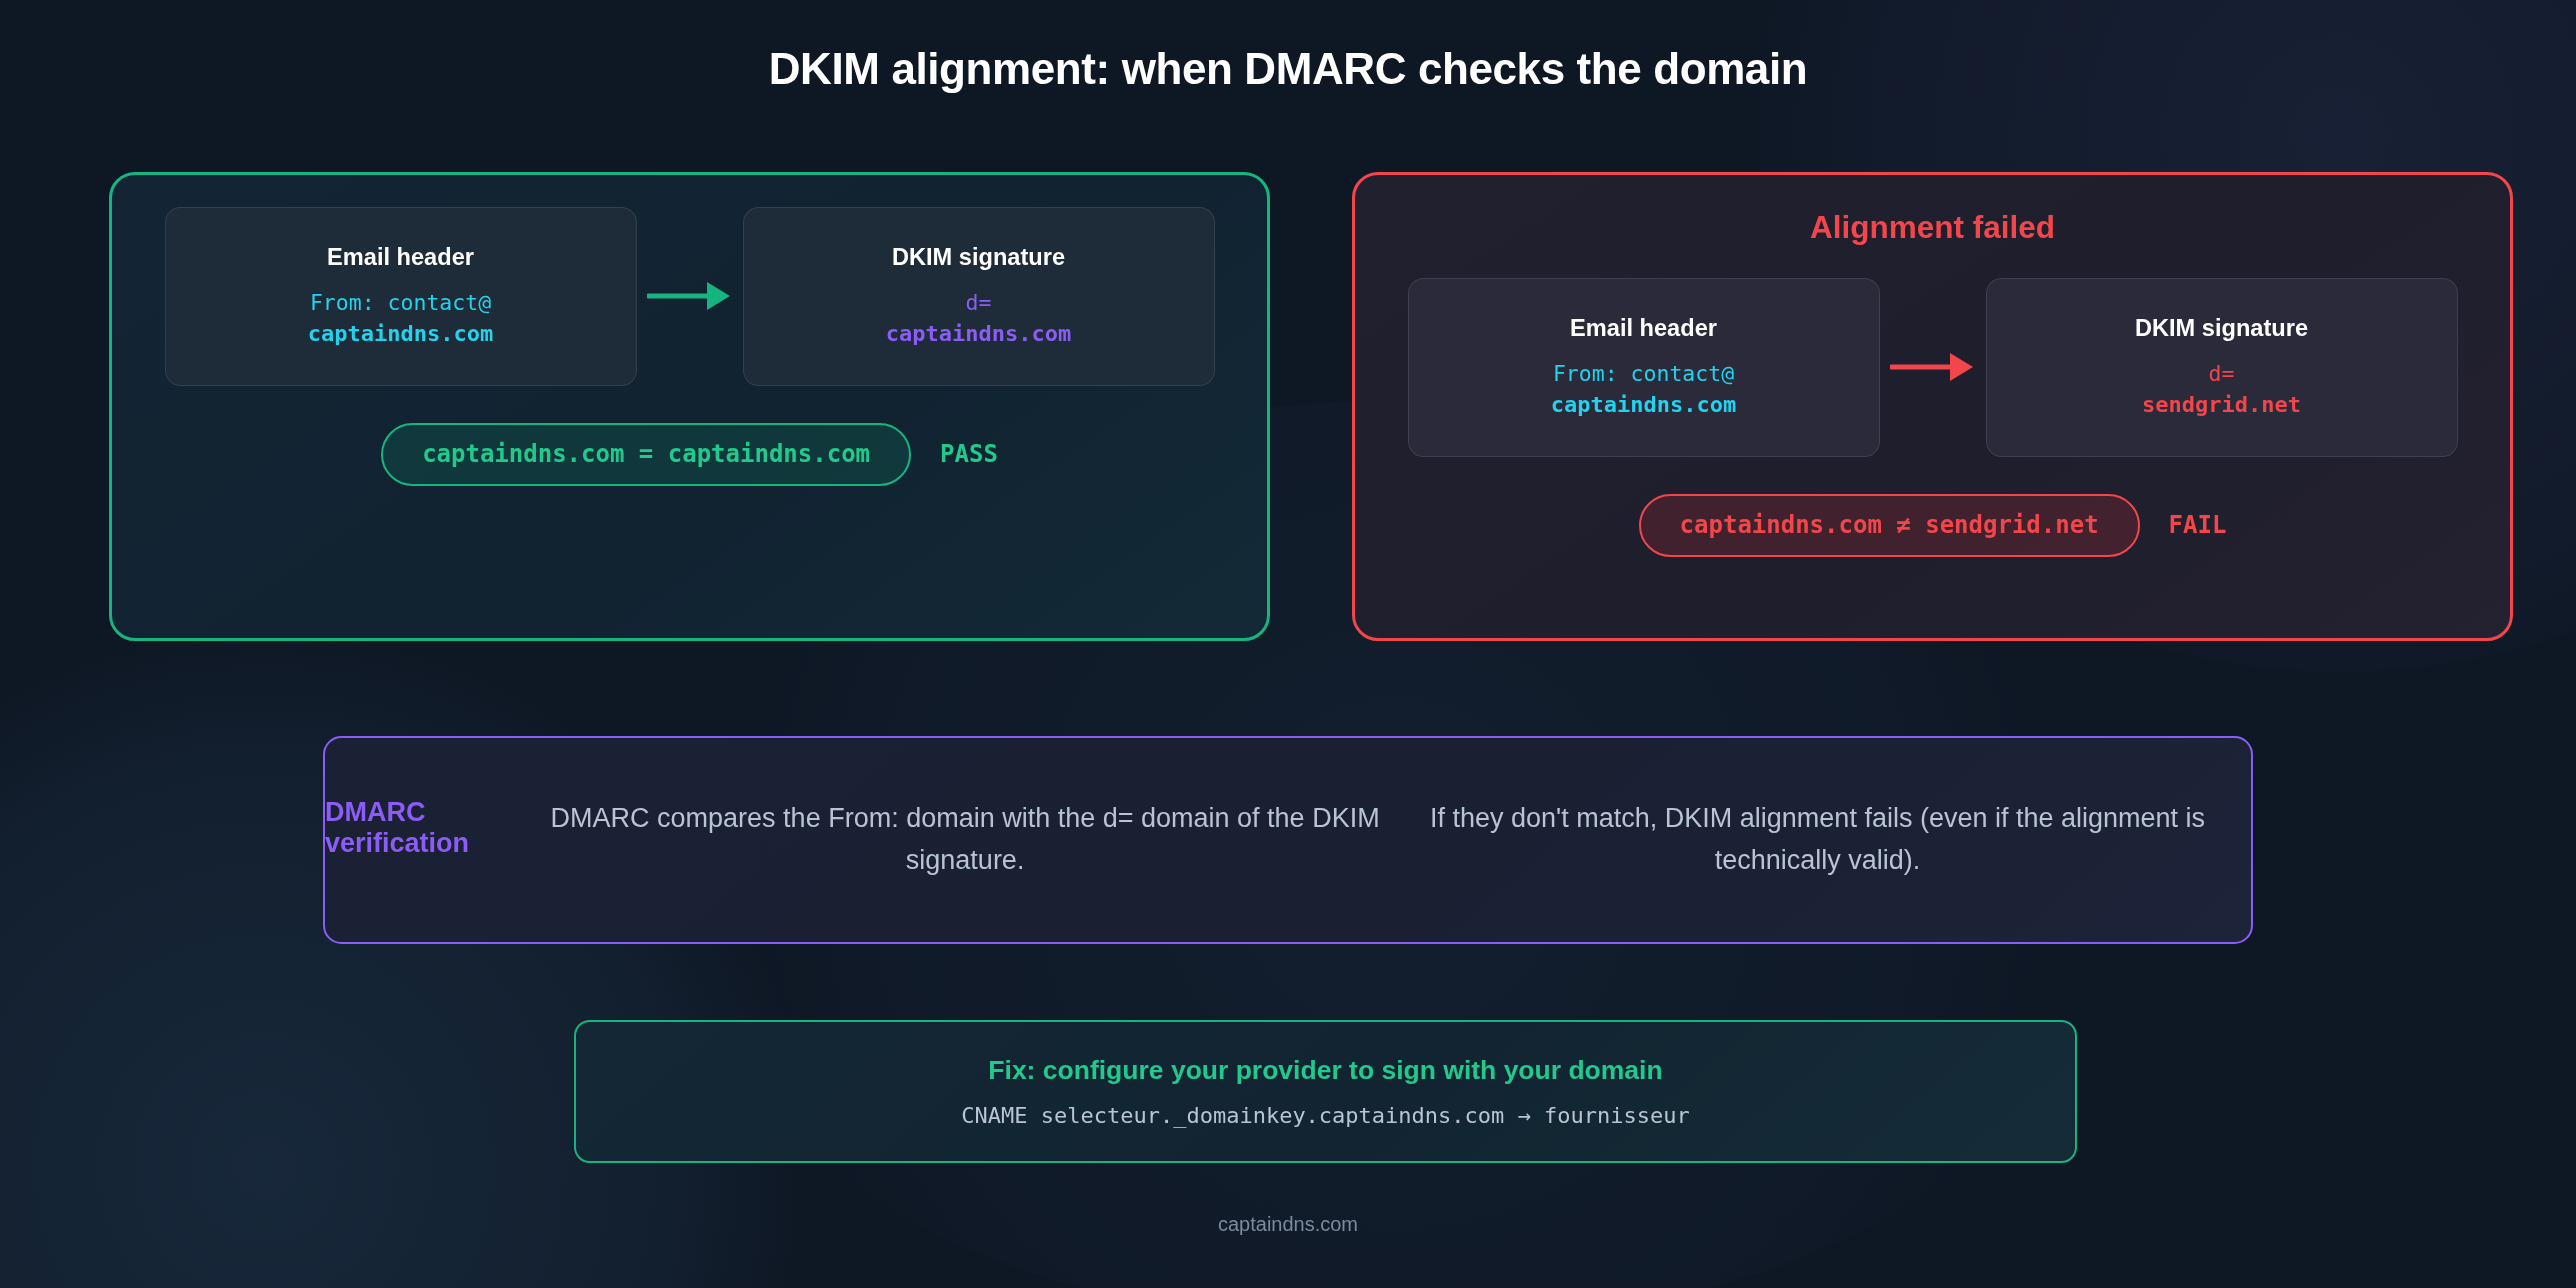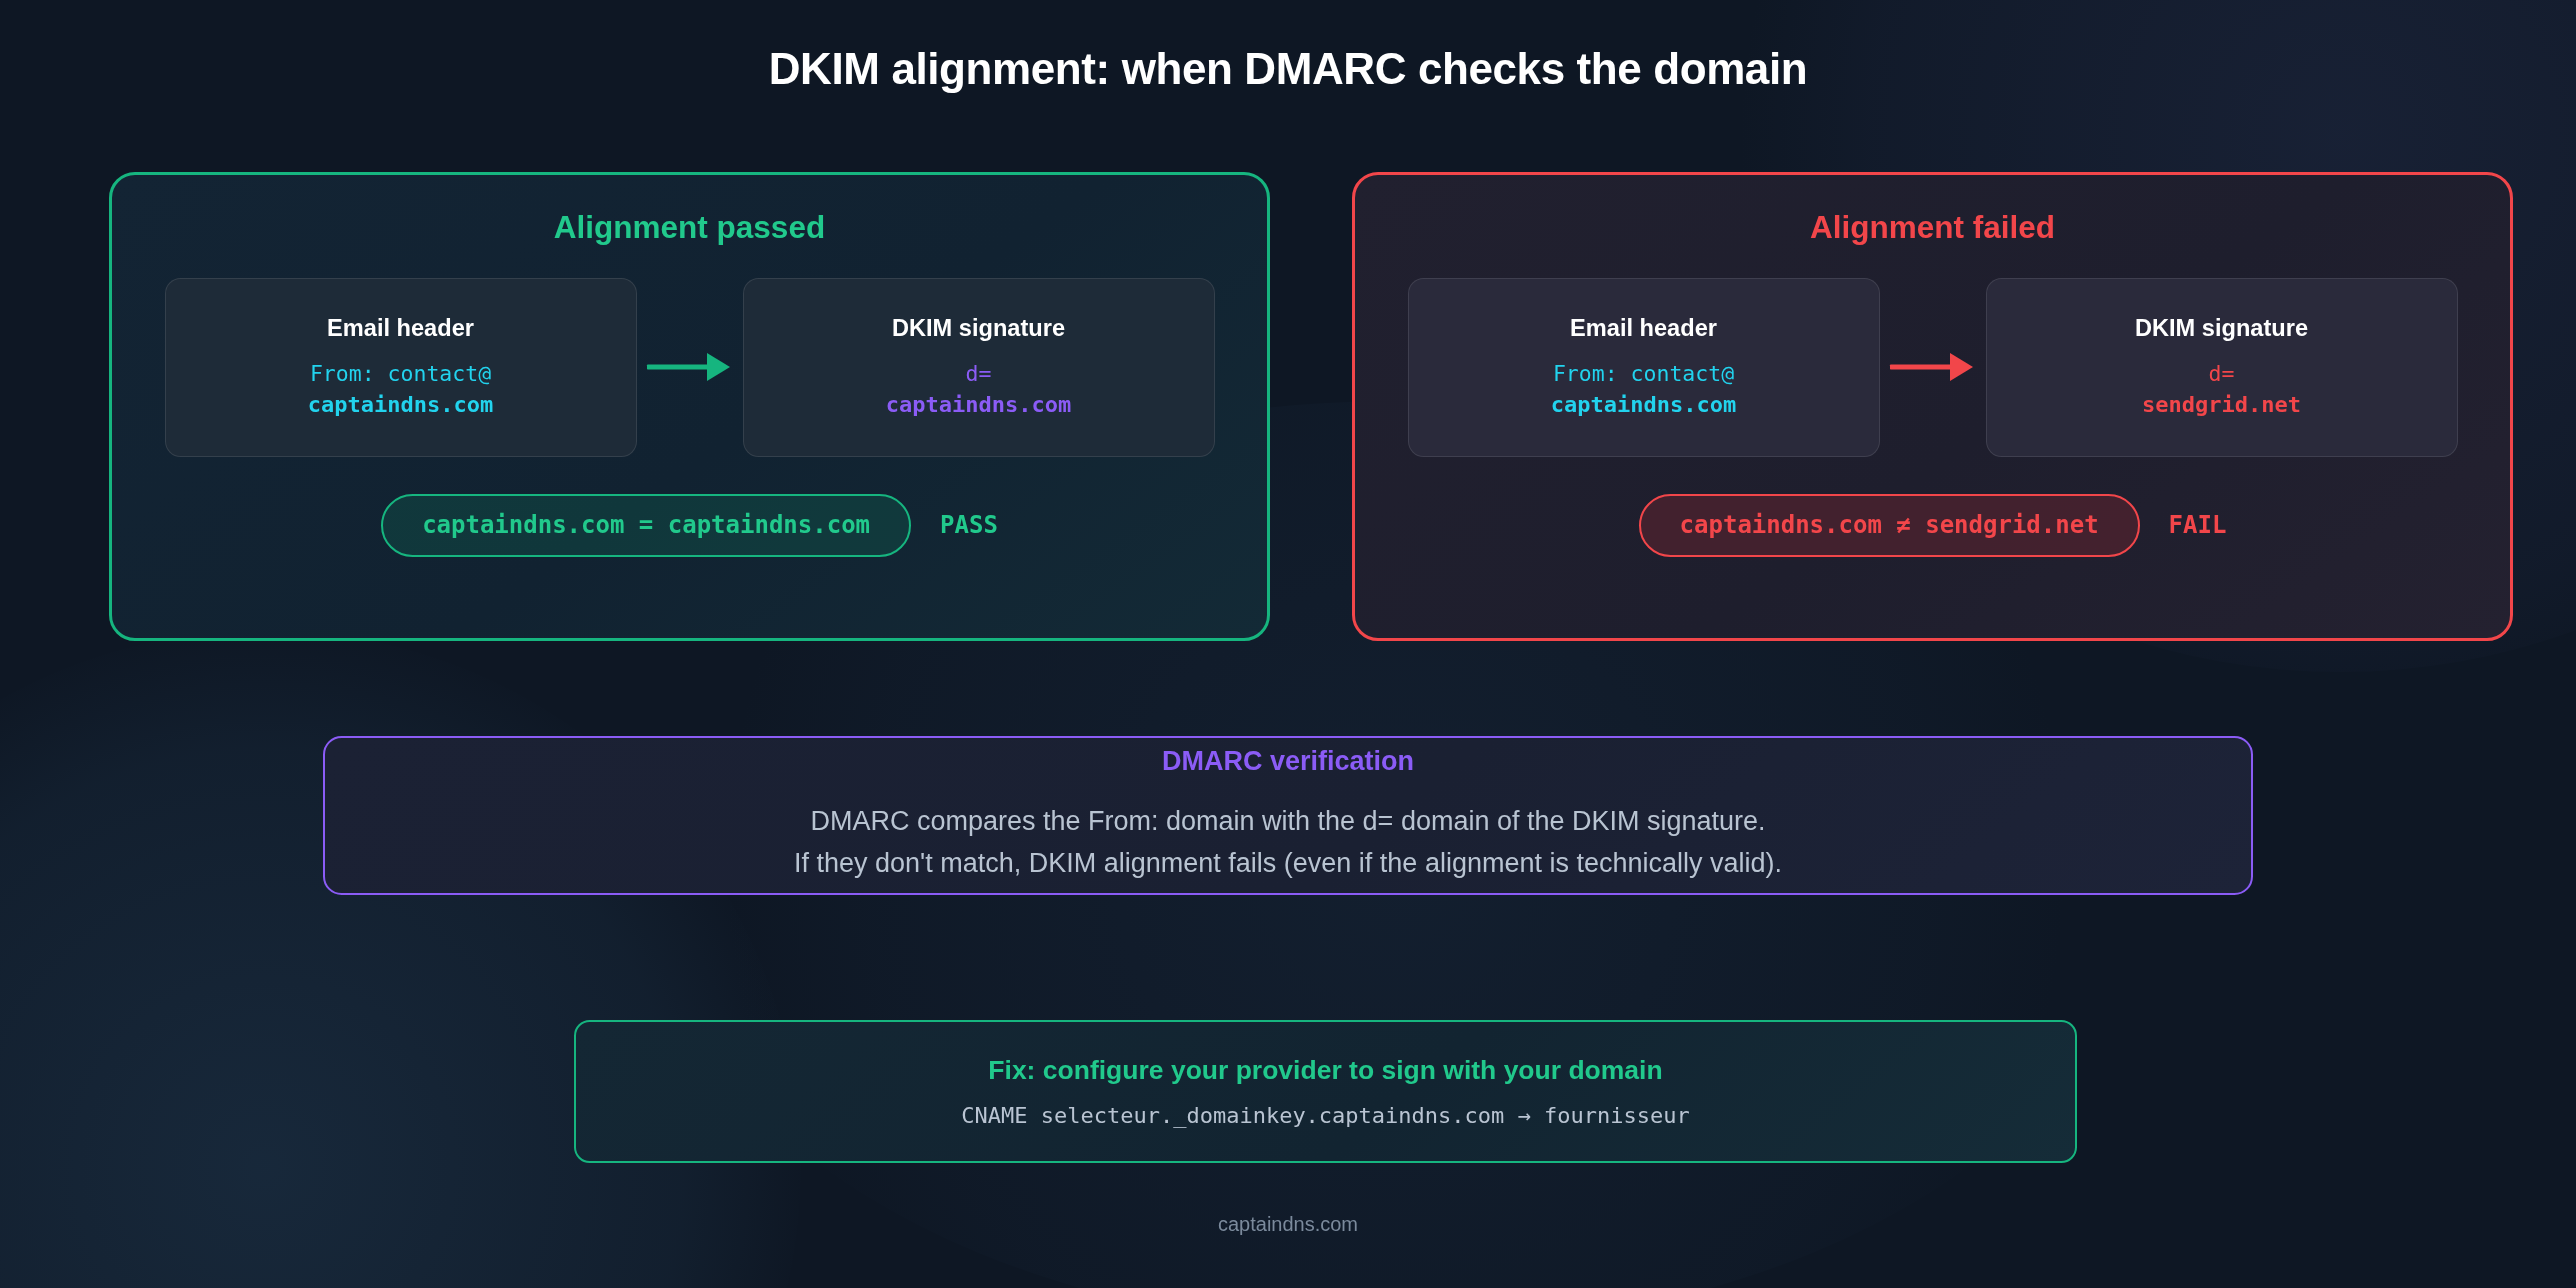--- a/index.html
+++ b/index.html
@@ -202,26 +202,25 @@
   }
   .verdict-pass { color: #21c98c; }
   .verdict-fail { color: #f2464a; }
 
   
   .dmarc {
     position: absolute;
     left: 323px;
     top: 736px;
     width: 1930px;
-    height: 159px;
+    height: 208px;
     border: 2.1px solid #8b5cf6;
     border-radius: 18.6px;
     background: linear-gradient(140deg, #1b2134 0%, #1a2032 55%, #1d2338 100%);
     display: flex;
-    flex-direction: column;
     align-items: center;
     justify-content: center;
   }
   .dmarc-title {
     font-size: 27px;
     font-weight: bold;
     color: #8b5cf6;
     margin-bottom: 24px;
   }
   .dmarc-line {
@@ -276,21 +275,20 @@
   <div class="blob-top-right"></div>
   <div class="blob-bottom-left"></div>
   <div class="blob-center"></div>
 </div>
 
 <div class="page">
 
   <div class="title">DKIM alignment: when DMARC checks the domain</div>
 
   <div class="panel panel-pass">
-    <div class="panel-title">Alignment passed</div>
 
     <div class="card-row">
       <div class="card">
         <div class="card-title">Email header</div>
         <div class="card-mono">
           <span class="mono-cyan">From: contact@</span>
           <span class="dom mono-cyan">captaindns.com</span>
         </div>
       </div>
 

